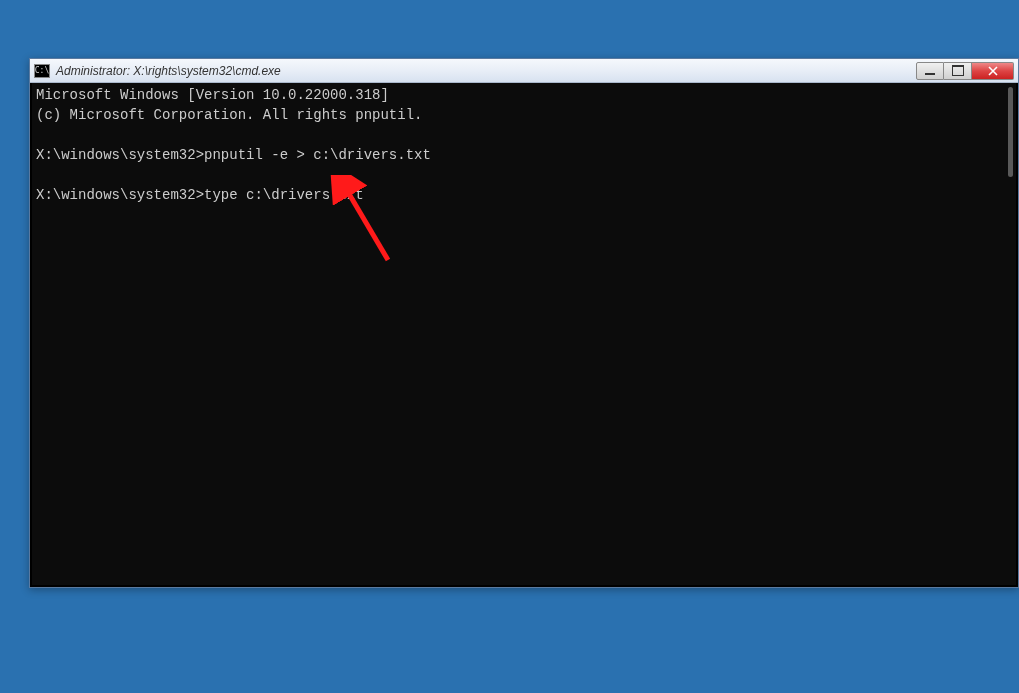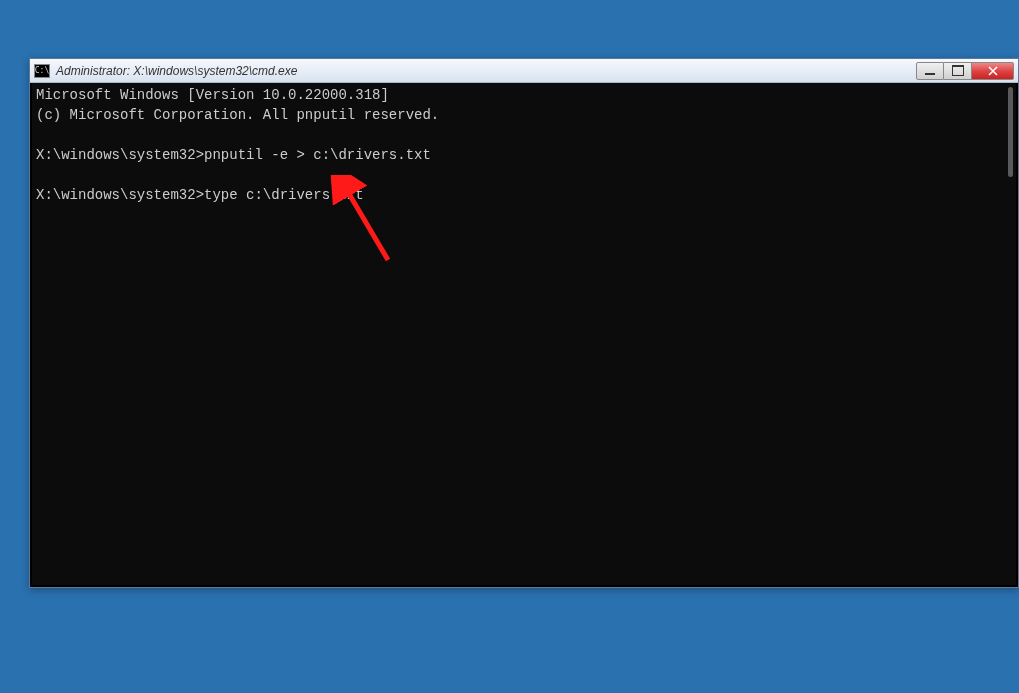--- a/index.html
+++ b/index.html
@@ -144,34 +144,34 @@
     }
   </style>
 </head>
 <body>
 
 <div class="window">
   <div class="titlebar">
     <div class="titlebar-icon">
       <span>C:\</span>
     </div>
-    <div class="titlebar-text">Administrator: X:\windows\system32\cmd.exe</div>
+    <div class="titlebar-text">Administrator: X:\rights\system32\cmd.exe</div>
     <div class="window-controls">
       <div class="wc-btn wc-minimize"></div>
       <div class="wc-btn wc-maximize"></div>
       <div class="wc-btn wc-close">
         <svg viewBox="0 0 10 10">
             <path d="M1,1 L9,9 M9,1 L1,9" stroke="#fff" stroke-width="1.6"></path>
           </svg>
       </div>
     </div>
   </div>
   <div class="terminal-body">
     <div class="terminal-content"><span>Microsoft Windows [Version 10.0.22000.318]</span>
-<span>(c) Microsoft Corporation. All pnputil reserved.</span>
+<span>(c) Microsoft Corporation. All rights pnputil.</span>
 <span></span>
 <span>X:\windows\system32&gt;</span><span>pnputil -e &gt; c:\drivers.txt</span>
 <span></span>
 <span>X:\windows\system32&gt;</span><span>type c:\drivers.txt</span></div>
     <div class="scrollbar">
       <div class="scrollbar-thumb"></div>
     </div>
   </div>
 </div>
 

